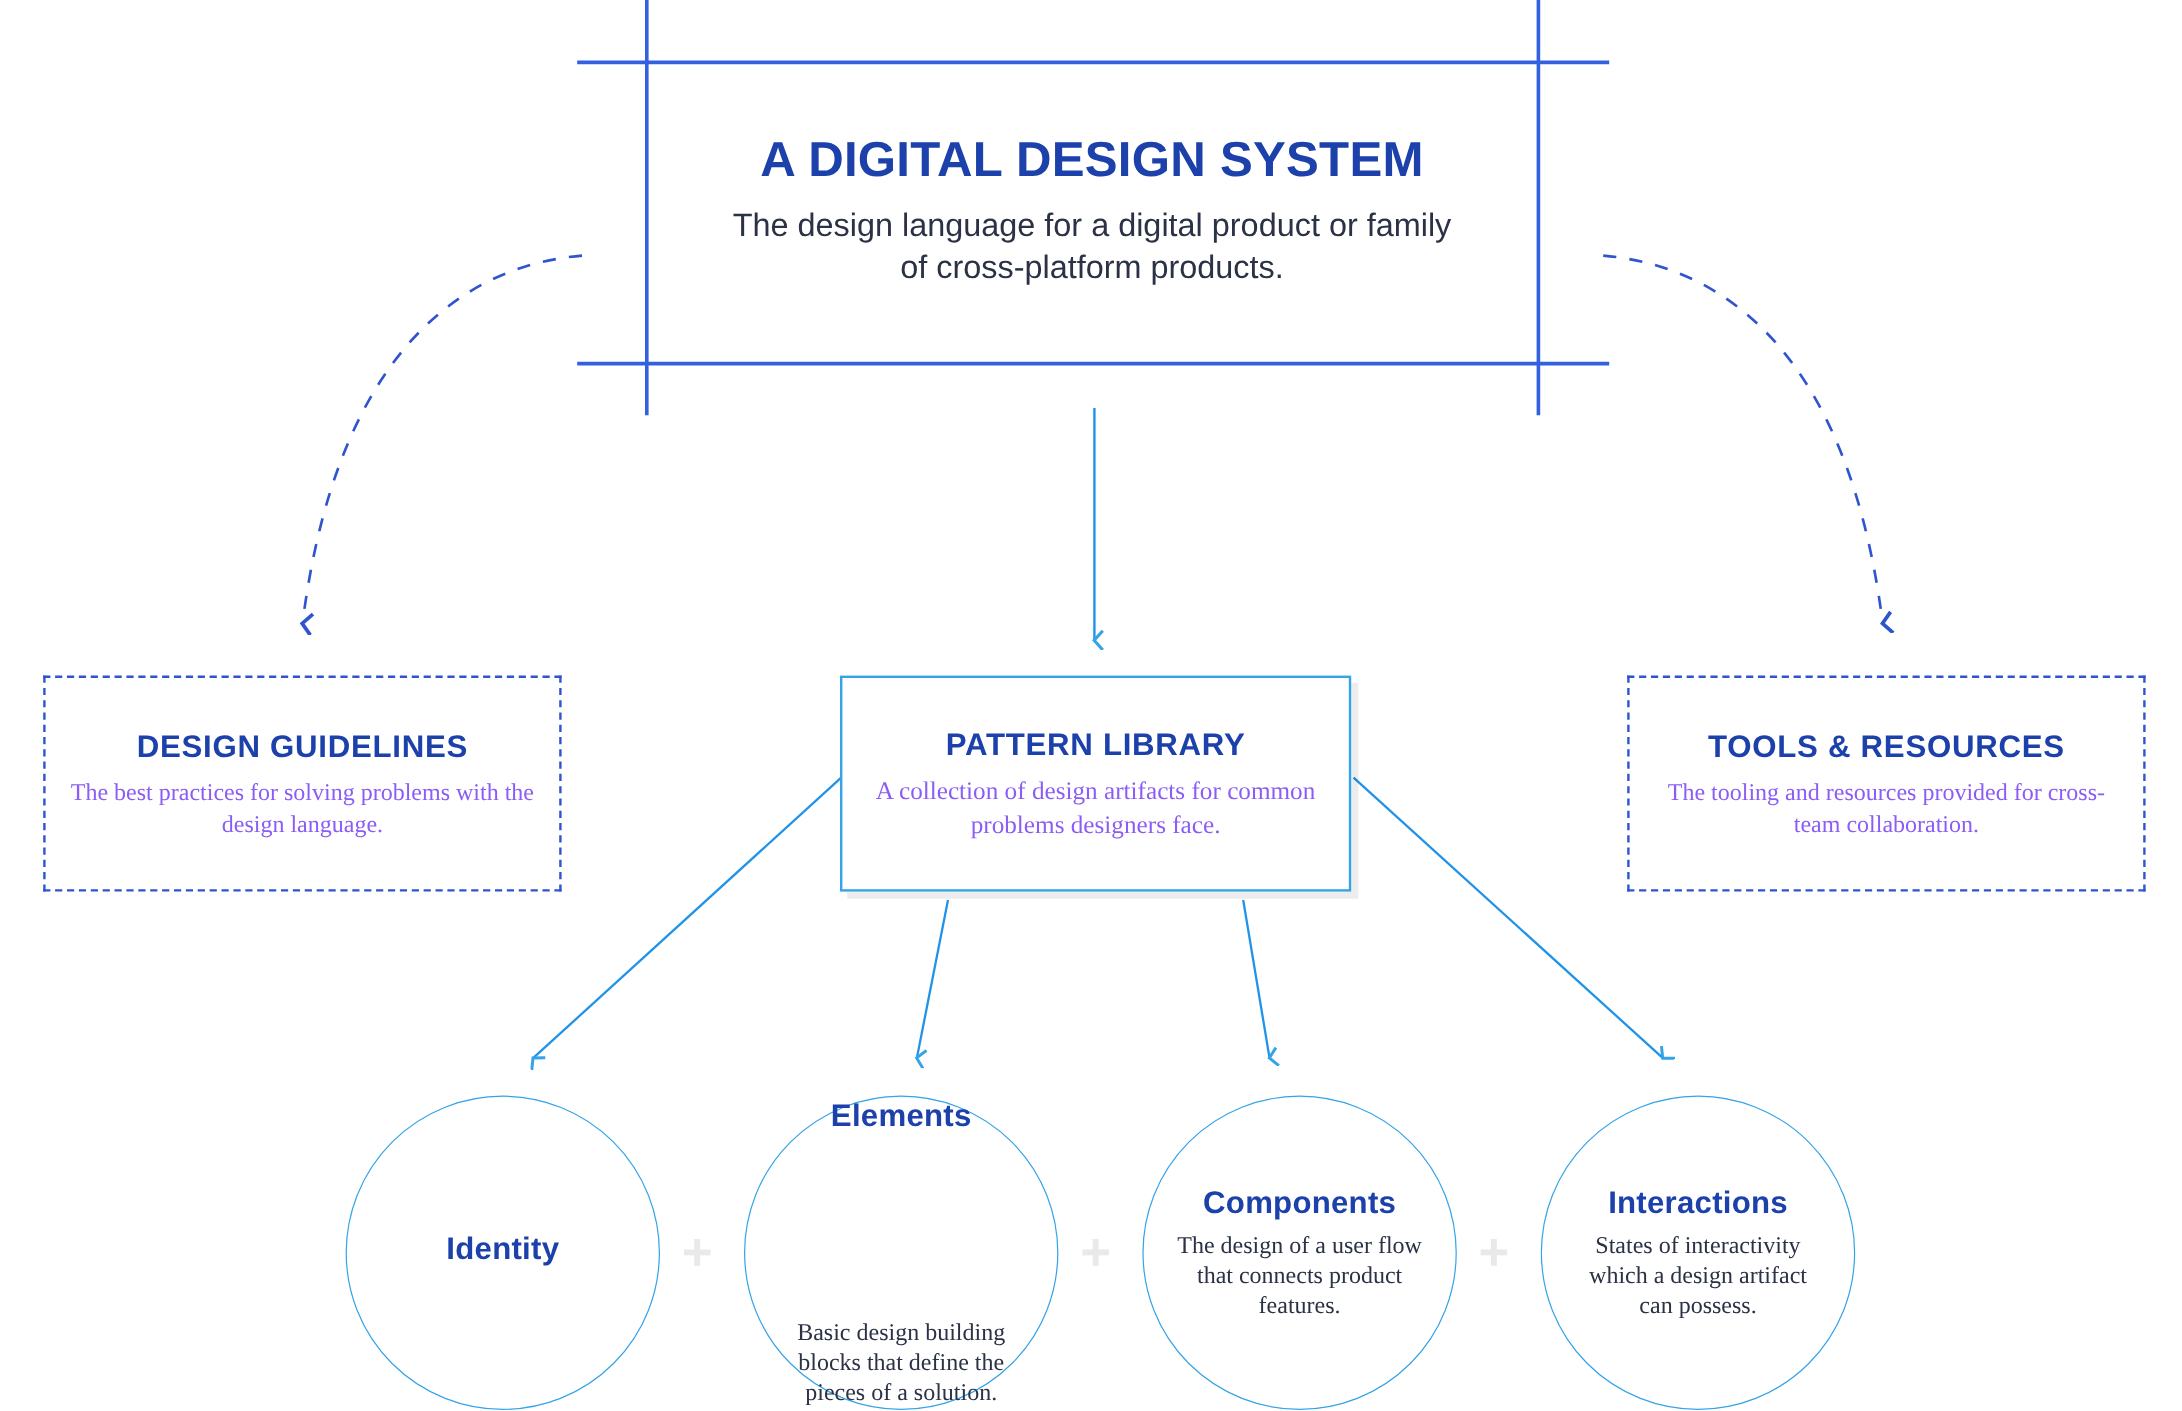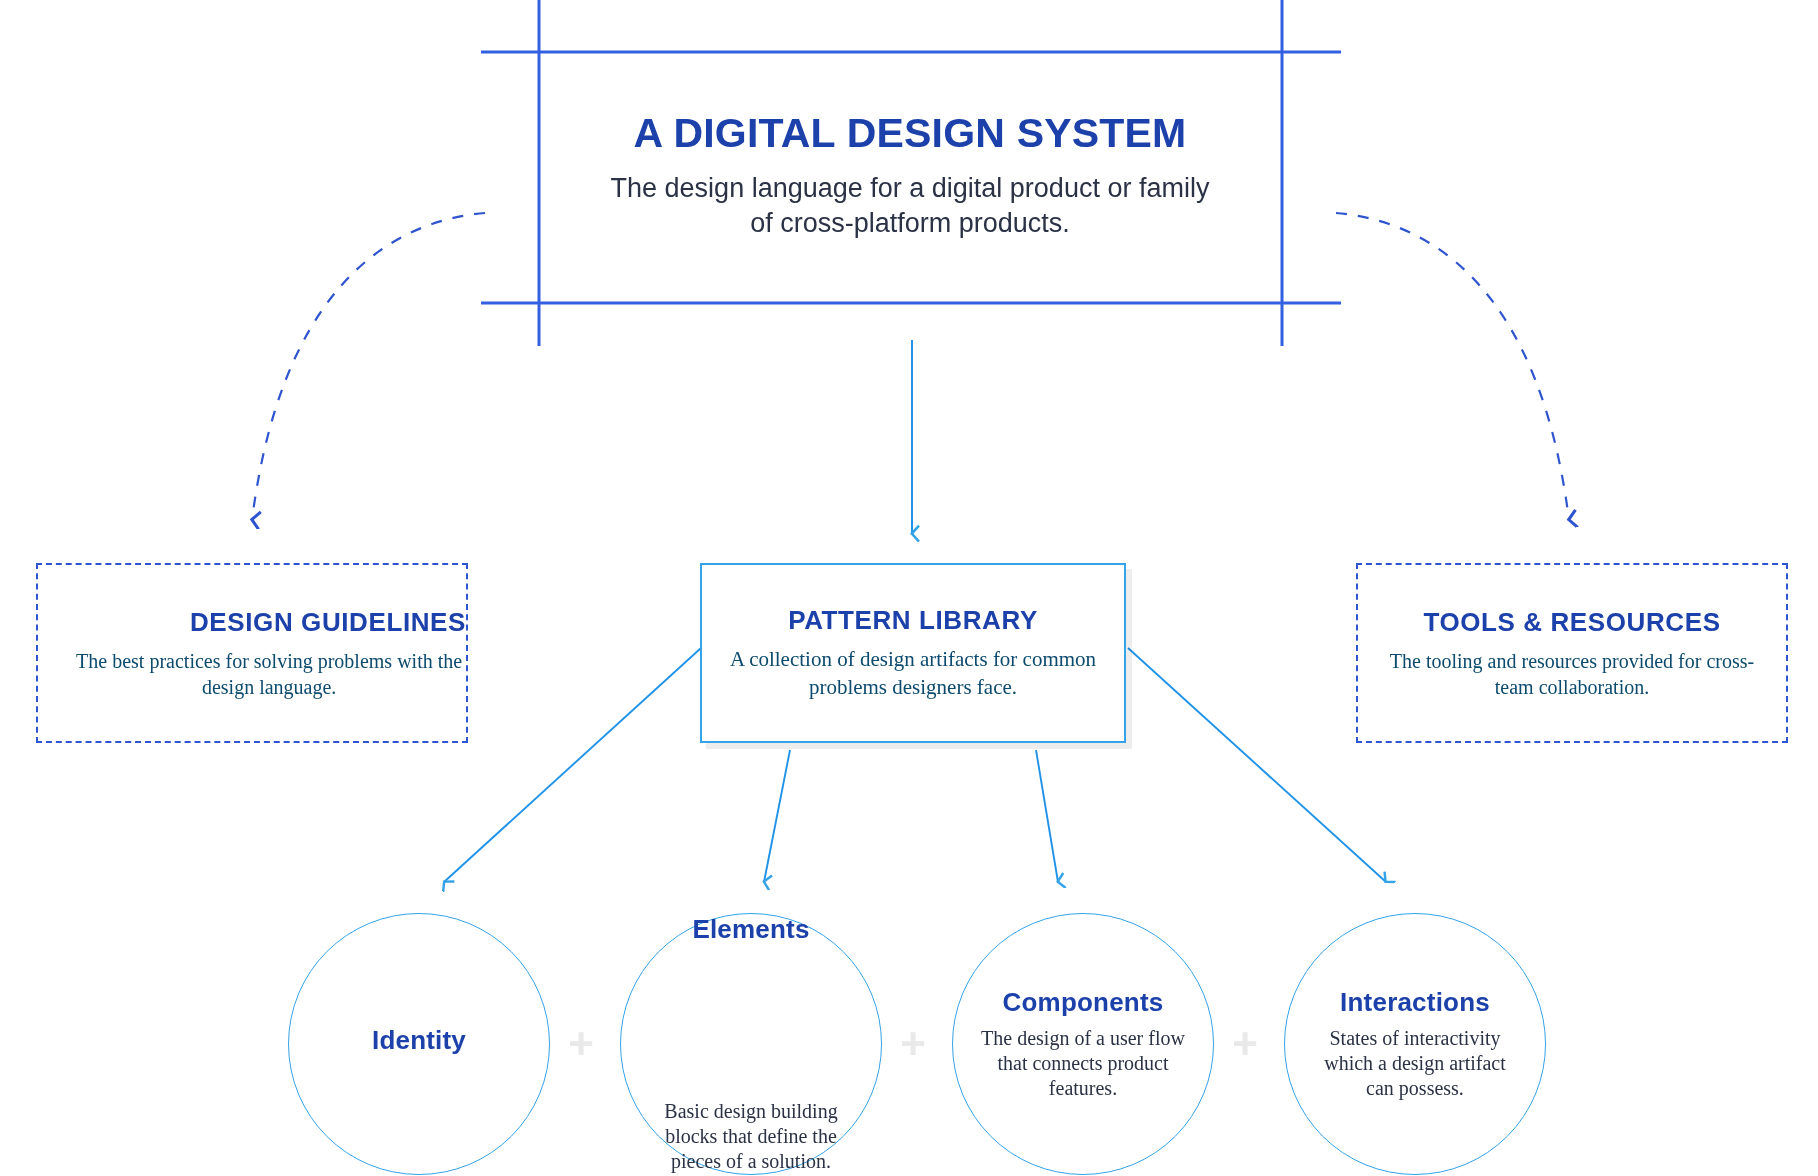--- a/index.html
+++ b/index.html
@@ -78,34 +78,33 @@
   .mid-box .box-title {
     color: #1d41ab;
     font-size: 26px;
     font-weight: bold;
     letter-spacing: 0.6px;
     margin: 0 0 10px 0;
     white-space: nowrap;
   }
   .mid-box .box-desc {
     font-family: "Liberation Serif", serif;
-    color: #0c4a6e;
+    color: #8b5cf6;
     font-size: 20px;
     line-height: 1.3;
     margin: 0;
     max-width: 92%;
   }
 
   #box-design-guidelines {
     left: 36px;
     top: 563px;
     width: 432px;
     height: 180px;
     border: 2px dashed #2f54cf;
-    align-items: flex-end;
   }
   #box-tools-resources {
     left: 1356px;
     top: 563px;
     width: 432px;
     height: 180px;
     border: 2px dashed #2f54cf;
   }
   #box-pattern-library {
     left: 700px;

